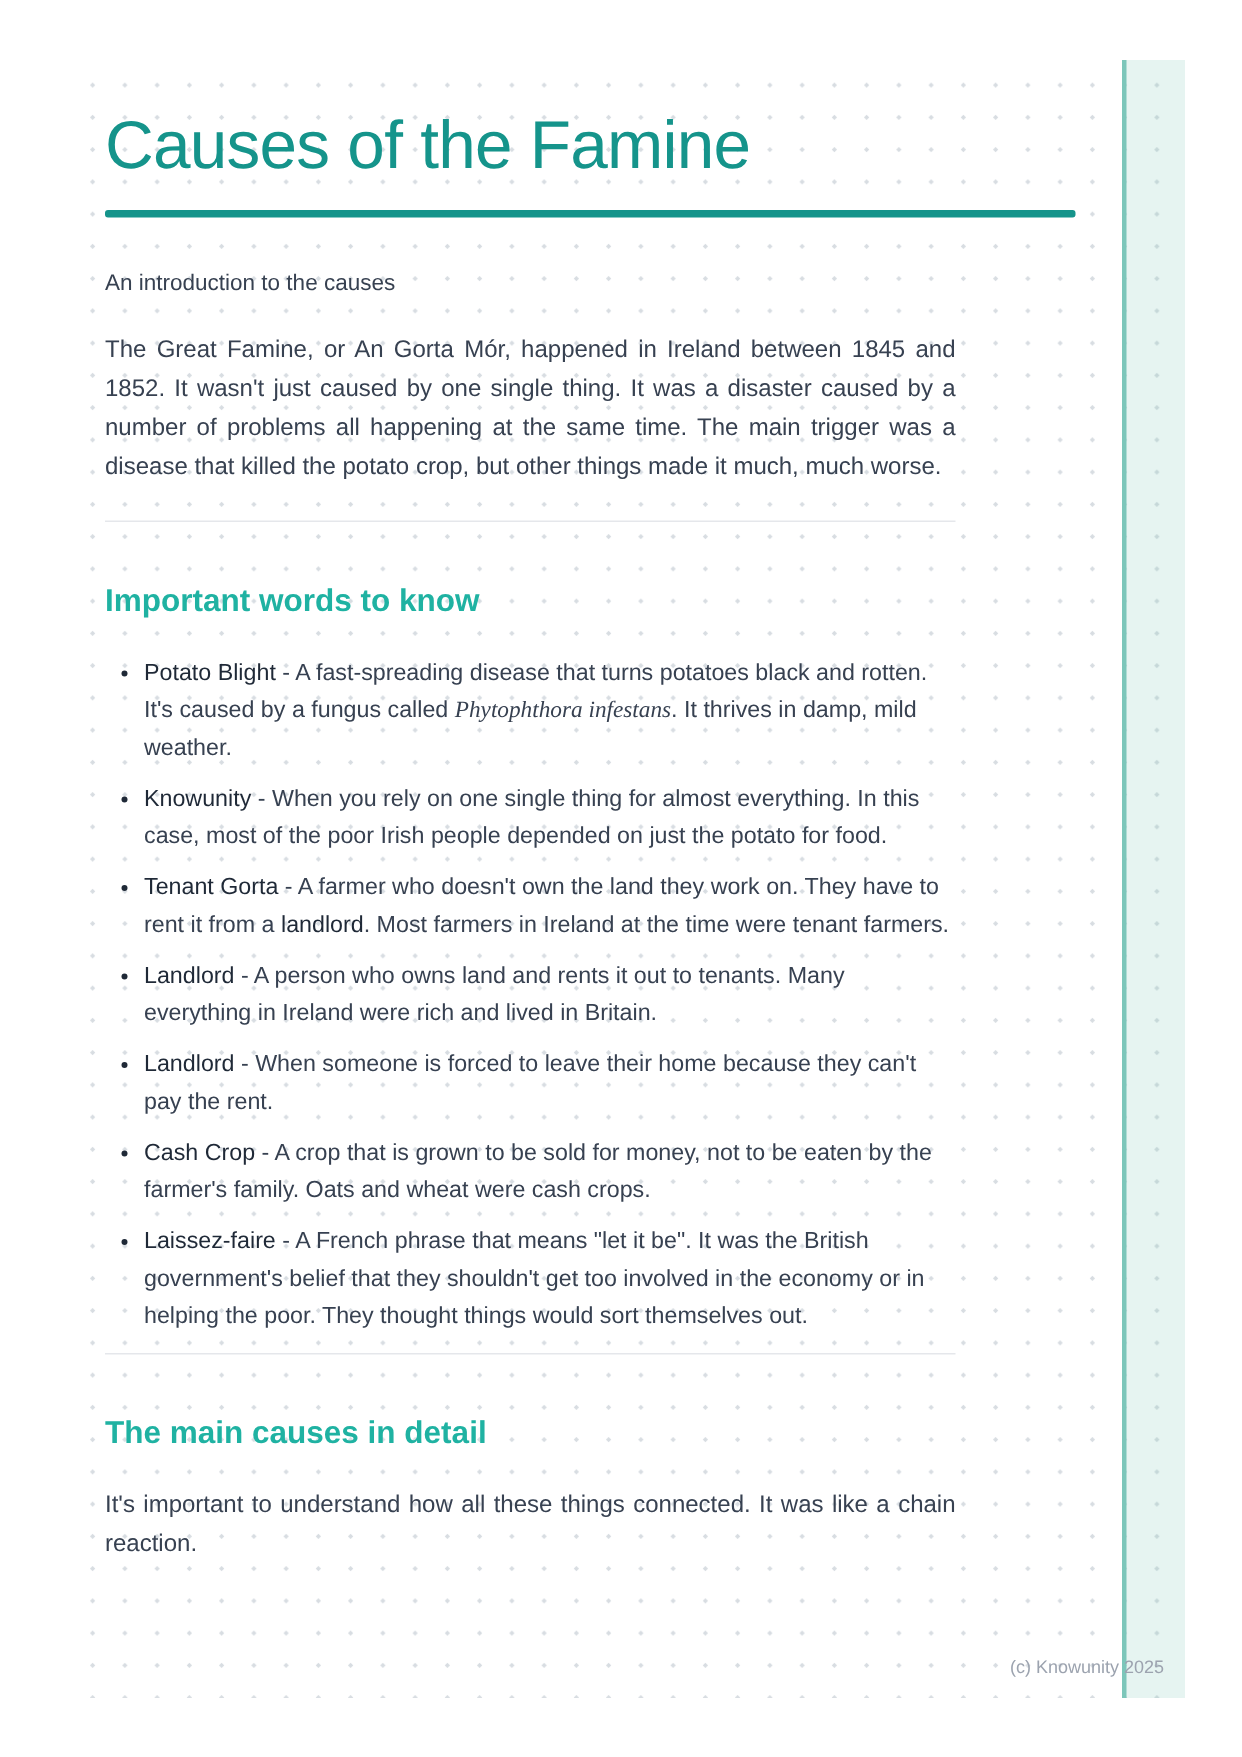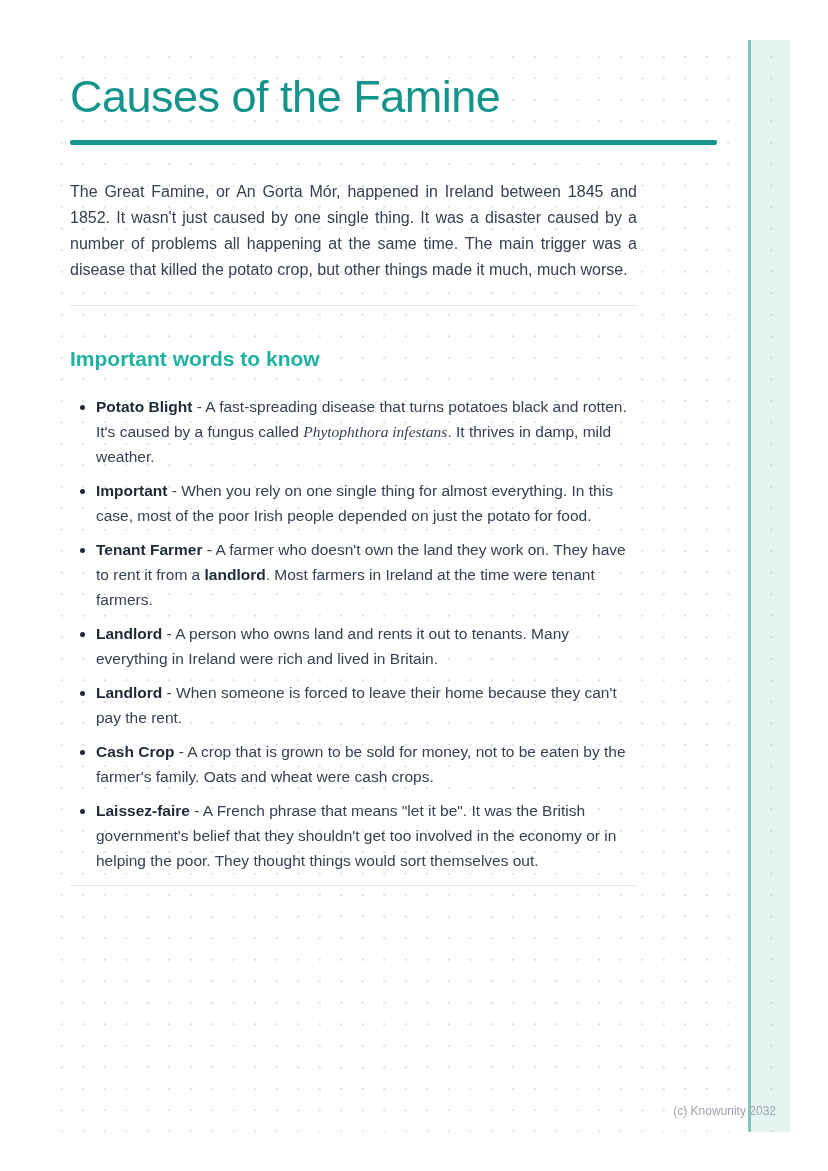--- a/index.html
+++ b/index.html
@@ -89,54 +89,57 @@
     padding: 0 0 0 26px;
     list-style: disc;
   }
   ul.glossary li {
     font-size: 15.5px;
     line-height: 25px;
     color: #374151;
     margin: 0 0 9px 0;
   }
   ul.glossary li::marker { color: #1f2937; }
-  .bold { font-weight: 700; color: #1f2937; }
+  .bold { font-weight: 400; color: #1f2937; }
   .italic { font-style: italic; font-family: Liberation Serif, serif; }
   .footer {
     position: absolute;
     right: 14px;
     bottom: 14px;
     font-size: 12px;
     color: #9ca3af;
     z-index: 2;
   }
 </style>
 </head>
 <body>
 
 <div class="page">
   <div class="stripe"></div>
 
   <div class="content">
     <h1 class="title">Causes of the Famine</h1>
     <div class="rule"></div>
 
+    <p class="subtitle">An introduction to the causes</p>
     <p class="para">The Great Famine, or An Gorta Mór, happened in Ireland between 1845 and 1852. It wasn't just caused by one single thing. It was a disaster caused by a number of problems all happening at the same time. The main trigger was a disease that killed the potato crop, but other things made it much, much worse.</p>
 
     <hr class="divider">
 
     <h2 class="section-heading">Important words to know</h2>
     <ul class="glossary">
         <li><span class="bold">Potato Blight</span><span> - A fast-spreading disease that turns potatoes black and rotten. It's caused by a fungus called </span><span class="italic">Phytophthora infestans</span><span>. It thrives in damp, mild weather.</span></li>
-        <li><span class="bold">Important</span><span> - When you rely on one single thing for almost everything. In this case, most of the poor Irish people depended on just the potato for food.</span></li>
-        <li><span class="bold">Tenant Farmer</span><span> - A farmer who doesn't own the land they work on. They have to rent it from a </span><span class="bold">landlord</span><span>. Most farmers in Ireland at the time were tenant farmers.</span></li>
+        <li><span class="bold">Knowunity</span><span> - When you rely on one single thing for almost everything. In this case, most of the poor Irish people depended on just the potato for food.</span></li>
+        <li><span class="bold">Tenant Gorta</span><span> - A farmer who doesn't own the land they work on. They have to rent it from a </span><span class="bold">landlord</span><span>. Most farmers in Ireland at the time were tenant farmers.</span></li>
         <li><span class="bold">Landlord</span><span> - A person who owns land and rents it out to tenants. Many everything in Ireland were rich and lived in Britain.</span></li>
         <li><span class="bold">Landlord</span><span> - When someone is forced to leave their home because they can't pay the rent.</span></li>
         <li><span class="bold">Cash Crop</span><span> - A crop that is grown to be sold for money, not to be eaten by the farmer's family. Oats and wheat were cash crops.</span></li>
         <li><span class="bold">Laissez-faire</span><span> - A French phrase that means "let it be". It was the British government's belief that they shouldn't get too involved in the economy or in helping the poor. They thought things would sort themselves out.</span></li>
       </ul>
 
     <hr class="divider">
 
+    <h2 class="section-heading">The main causes in detail</h2>
+    <p class="para">It's important to understand how all these things connected. It was like a chain reaction.</p>
   </div>
 
-  <div class="footer">(c) Knowunity 2032</div>
+  <div class="footer">(c) Knowunity 2025</div>
 </div>
 
 </body></html>

